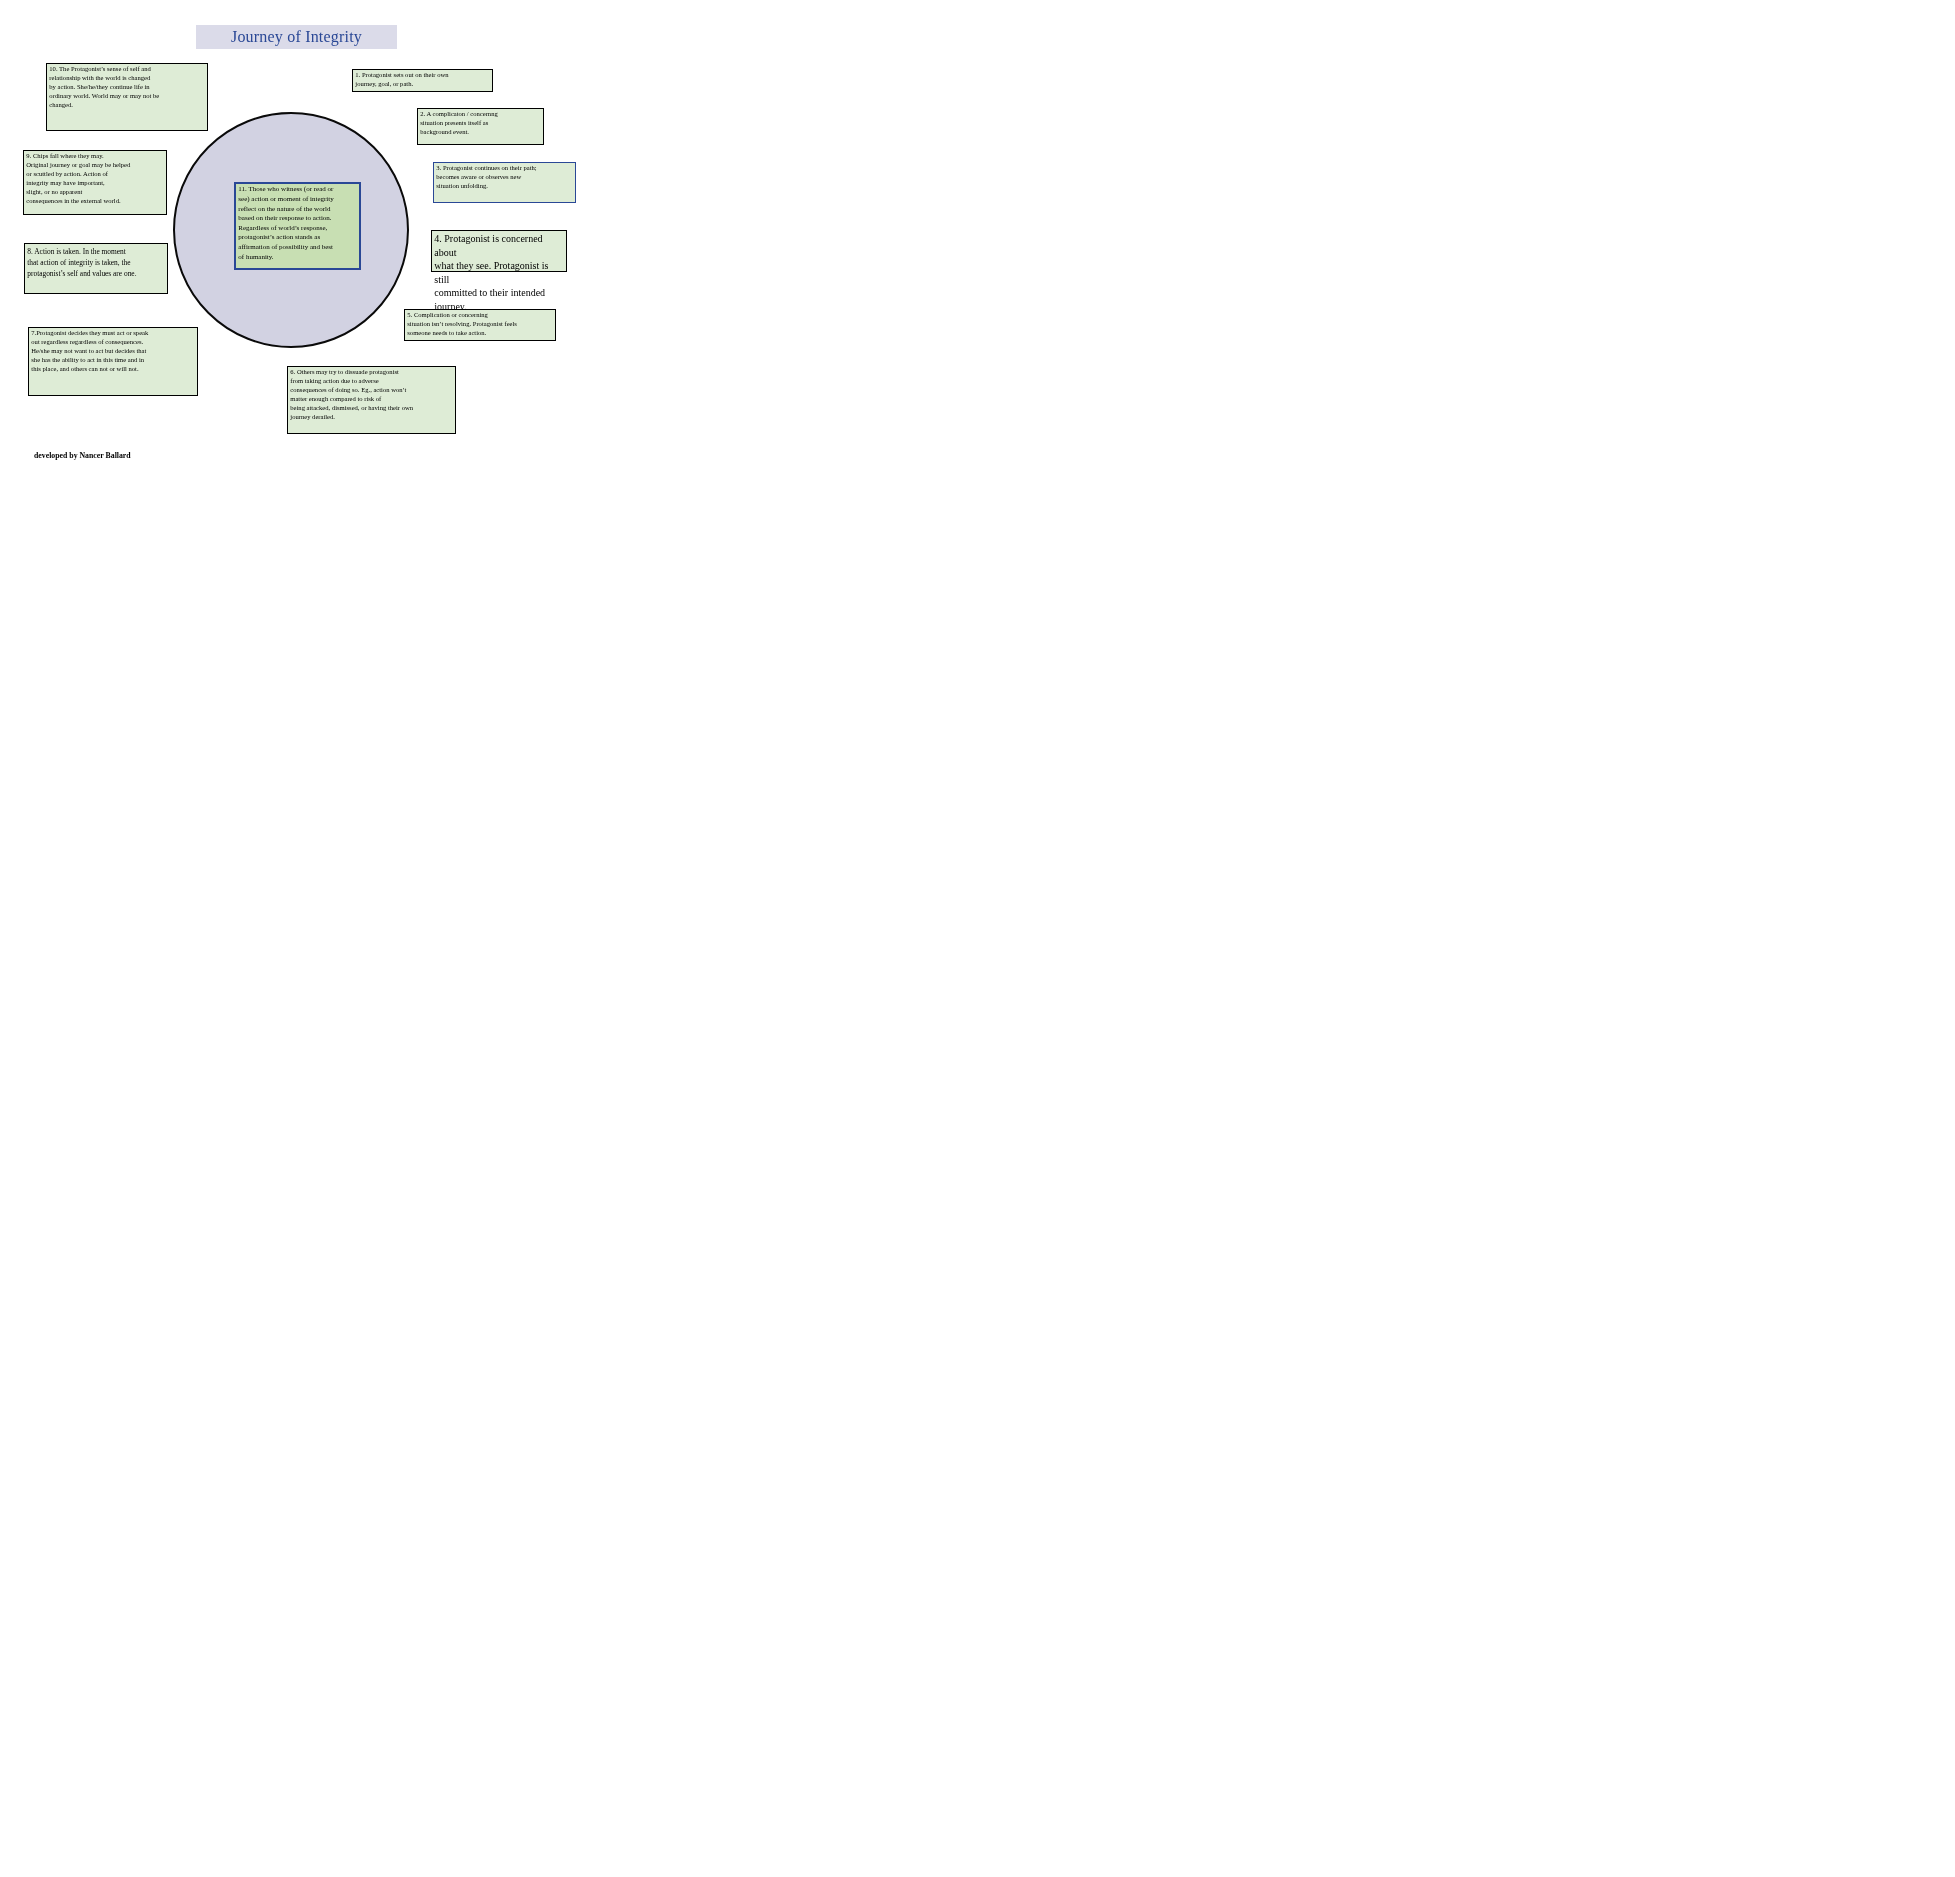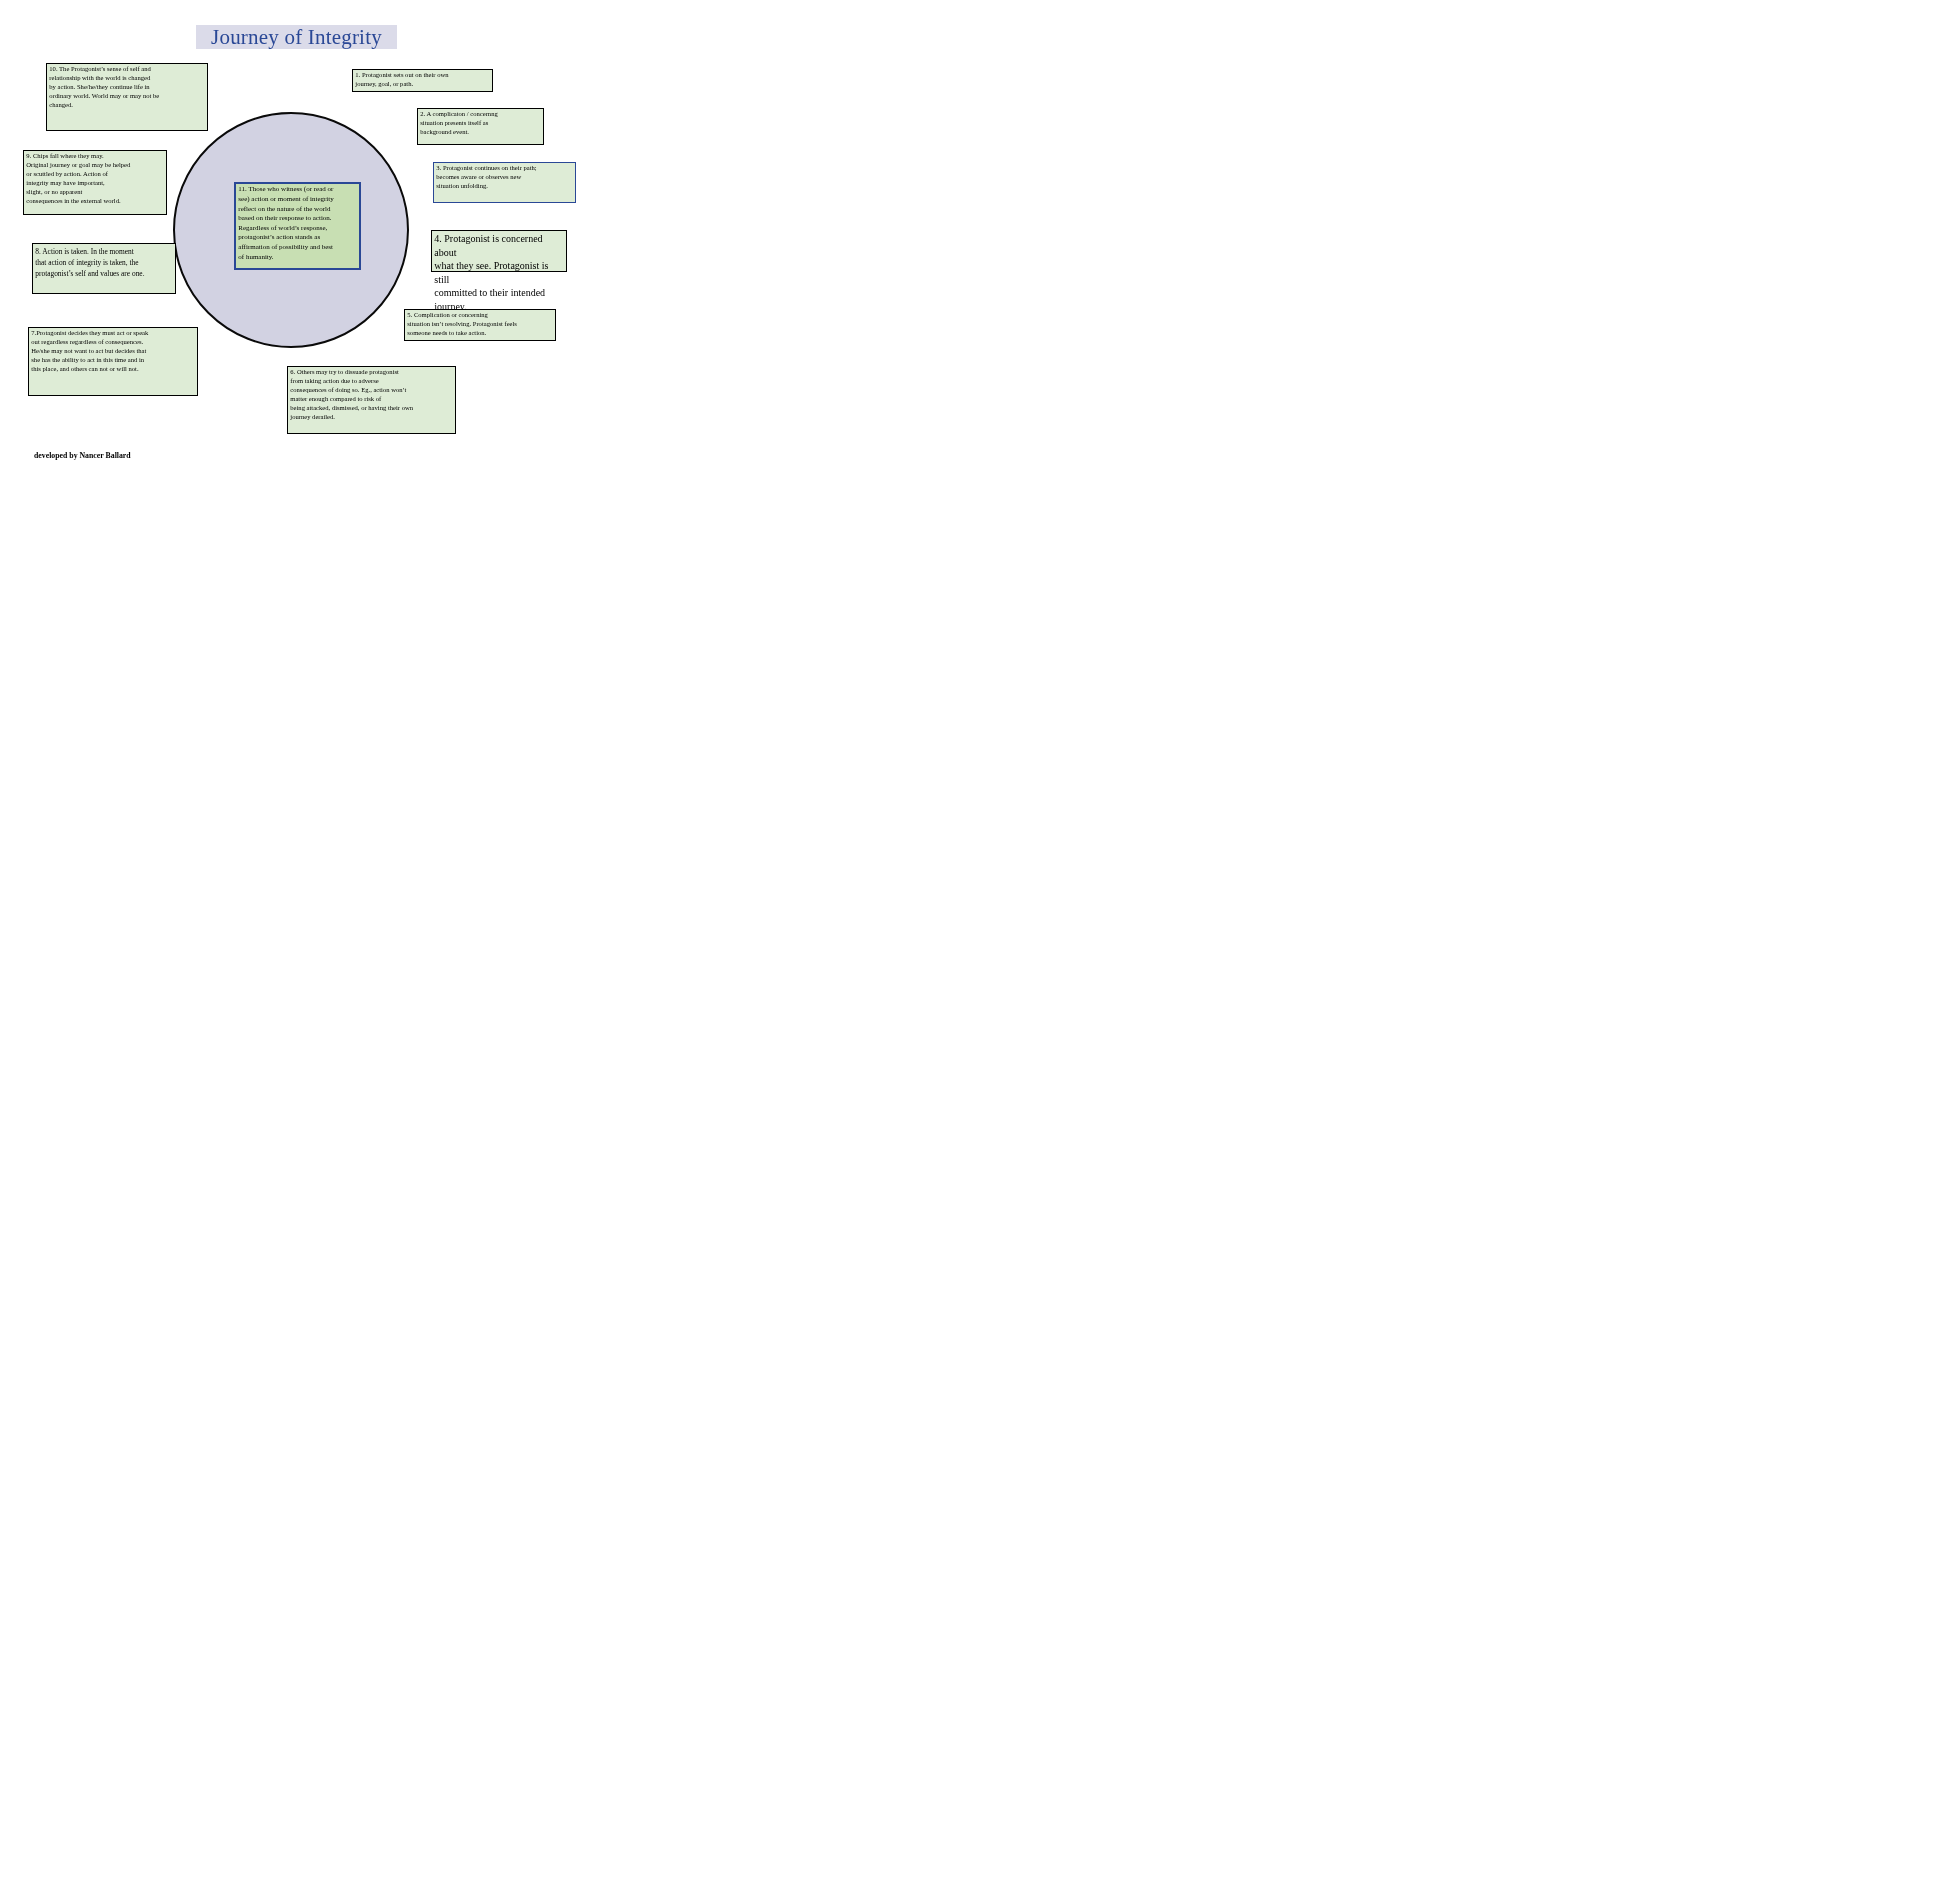--- a/index.html
+++ b/index.html
@@ -10,21 +10,21 @@
     font-family:"Liberation Serif","DejaVu Serif",serif;
     color:#000;
     overflow:hidden;
   }
   .title-band{
     position:absolute;left:196px;top:25px;width:201px;height:24px;
     background:#dbdbe9;
     display:flex;align-items:center;justify-content:center;
   }
   .title-band .title-text{
-    font-size:21px;line-height:1;color:#2a4896;
+    font-size:16px;line-height:1;color:#2a4896;
     letter-spacing:0.2px;
   }
   .circle{
     position:absolute;left:173px;top:112px;width:232px;height:232px;
     background:#d2d2e2;border:2.7px solid #0a0a0a;border-radius:50%;
   }
   .note{
     position:absolute;
     background:#deecd6;border:1.2px solid #000;
     font-size:6.6px;line-height:1.35;
@@ -32,21 +32,21 @@
     white-space:pre-line;
     box-sizing:border-box;
   }
   .b1 {left:352px; top:69px; width:141px; height:23px;}
   .b2 {left:417px;top:108px; width:127px; height:37px;}
   .b3 {left:433px;top:162px; width:143px; height:41px;border:1.2px solid #2a4896;}
   .b4 {left:431px;top:230px; width:136px; height:42px;font-size:10px;}
   .b5 {left:404px;top:309px; width:152px; height:32px;}
   .b6 {left:287px; top:366px; width:169px; height:68px;}
   .b7 {left:28px;  top:327px; width:170px; height:69px;}
-  .b8 {left:24px;  top:243px; width:144px; height:51px;font-size:7.4px;line-height:1.45;padding-top:3.1px;margin-left:8px;}
+  .b8 {left:24px;  top:243px; width:144px; height:51px;font-size:7.4px;line-height:1.45;padding-top:3.1px;}
   .b9 {left:23px;  top:150px; width:144px; height:65px;}
   .b10{left:46px; top:63px; width:162px; height:68px;}
   .b11{
     left:234px;top:182px;width:127px;height:88px;
     background:#c8dfb3;border:2px solid #2a4896;
     font-size:7px;line-height:1.38;
   }
   .footer-credit{
     position:absolute;left:34px;top:451px;
     font-size:7.8px;font-weight:bold;color:#000;

